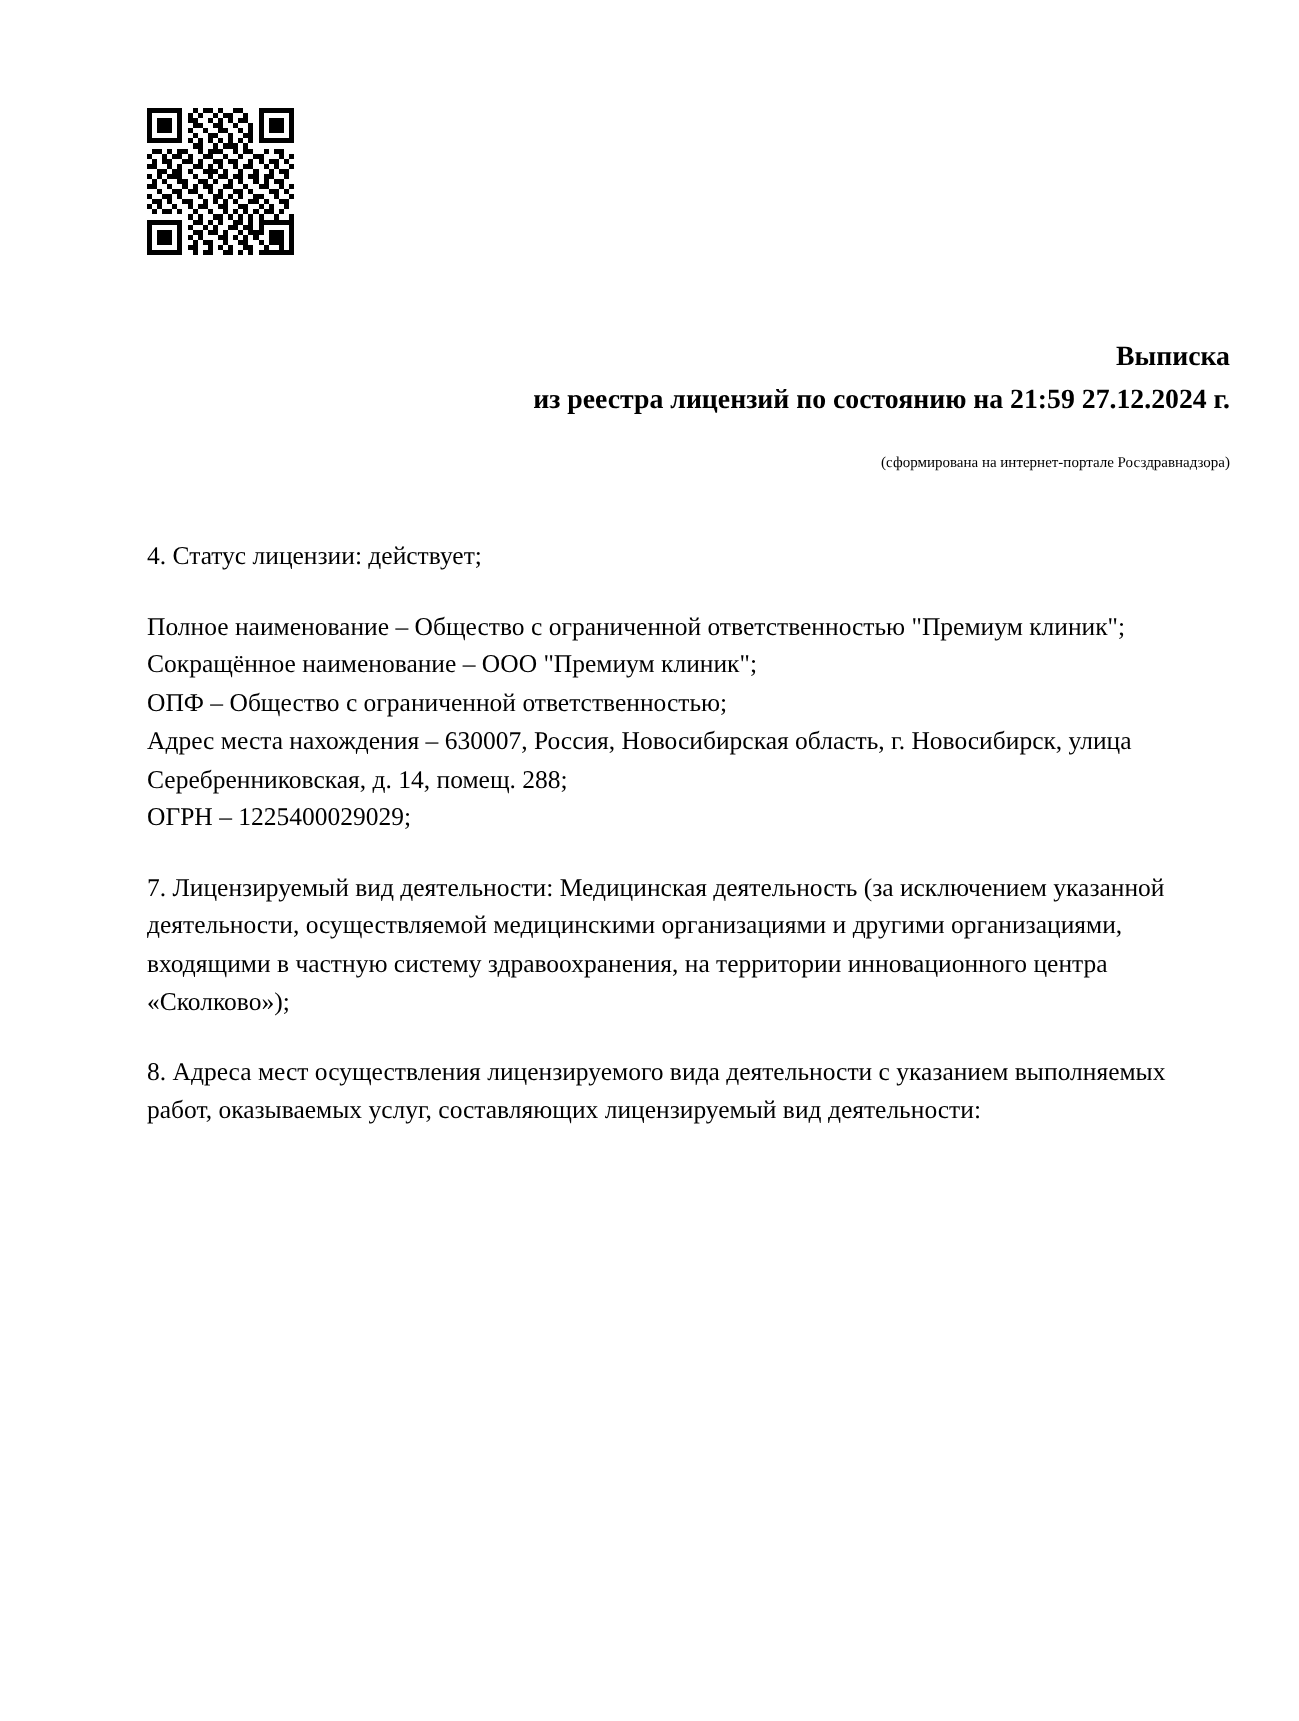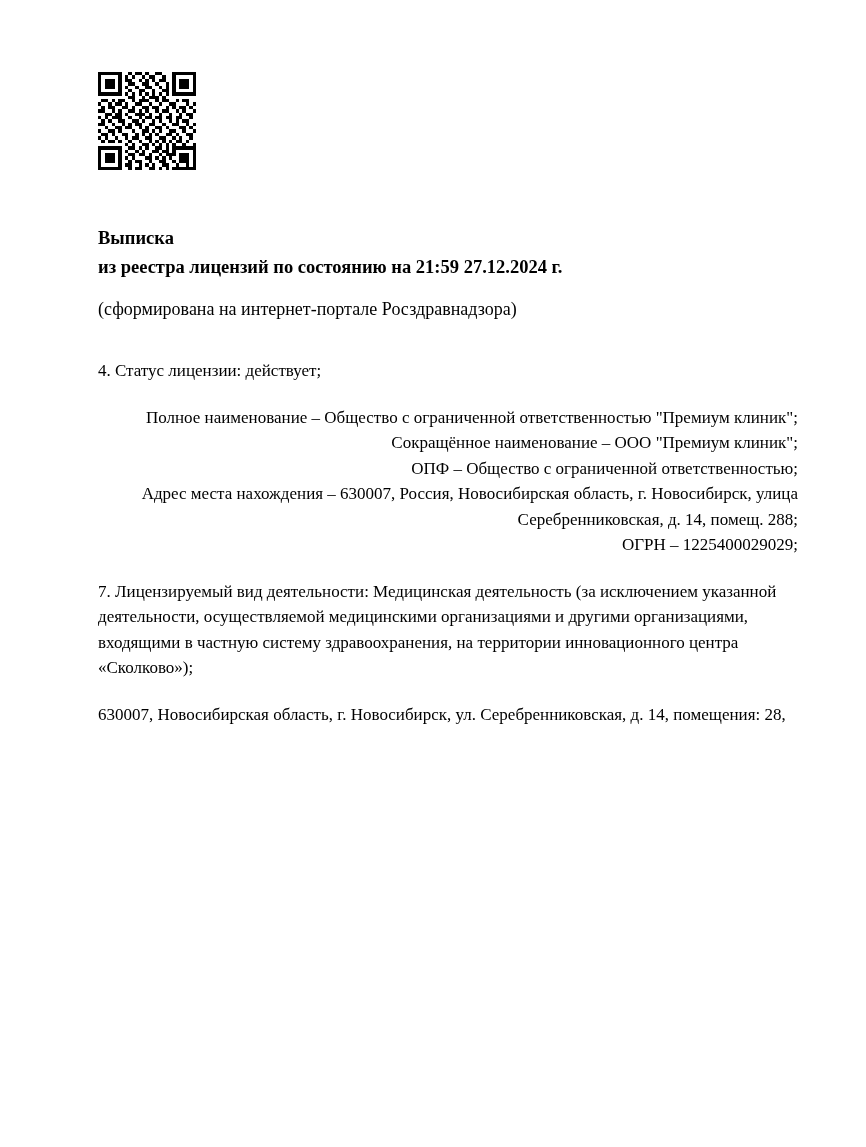--- a/index.html
+++ b/index.html
@@ -28,49 +28,49 @@
   .qr-wrap svg {
     display: block;
     width: 98px;
     height: 98px;
   }
   .title-block {
     position: absolute;
     left: 98px;
     top: 224px;
     width: 722px;
-    text-align: left;
+    text-align: right;
     font-weight: bold;
     font-size: 18.5px;
     line-height: 29px;
   }
   .subtitle {
     position: absolute;
     left: 98px;
     top: 299px;
     width: 722px;
-    font-size: 18px;
+    text-align: right;
+    font-size: 10px;
     line-height: 20px;
   }
   .body-block {
     position: absolute;
     left: 98px;
     top: 358px;
     width: 700px;
     font-size: 17px;
     line-height: 25.5px;
   }
   .para {
     margin: 0 0 21px 0;
     text-align: left;
     white-space: normal;
   }
   .nowrap-block {
     white-space: pre-line;
-    text-align: right;
   }
 </style>
 </head>
 <body>
 
 <div class="page">
 
   <div class="qr-wrap">
     <svg viewBox="0 0 29 29" shape-rendering="crispEdges" aria-hidden="true">
       <rect width="29" height="29" fill="#ffffff"></rect>
@@ -357,16 +357,16 @@
   <div class="subtitle">(сформирована на интернет-портале Росздравнадзора)</div>
 
   <div class="body-block">
     <p class="para">4. Статус лицензии: действует;</p>
     <p class="para nowrap-block">Полное наименование – Общество с ограниченной ответственностью "Премиум клиник";
 Сокращённое наименование – ООО "Премиум клиник";
 ОПФ – Общество с ограниченной ответственностью;
 Адрес места нахождения – 630007, Россия, Новосибирская область, г. Новосибирск, улица Серебренниковская, д. 14, помещ. 288;
 ОГРН – 1225400029029;</p>
     <p class="para">7. Лицензируемый вид деятельности: Медицинская деятельность (за исключением указанной деятельности, осуществляемой медицинскими организациями и другими организациями, входящими в частную систему здравоохранения, на территории инновационного центра «Сколково»);</p>
-    <p class="para">630007, Новосибирская область, г. Новосибирск, ул. Серебренниковская, д. 14, помещения: 28,</p>
+    <p class="para">8. Адреса мест осуществления лицензируемого вида деятельности с указанием выполняемых работ, оказываемых услуг, составляющих лицензируемый вид деятельности:</p>
   </div>
 
 </div>
 
 </body></html>

